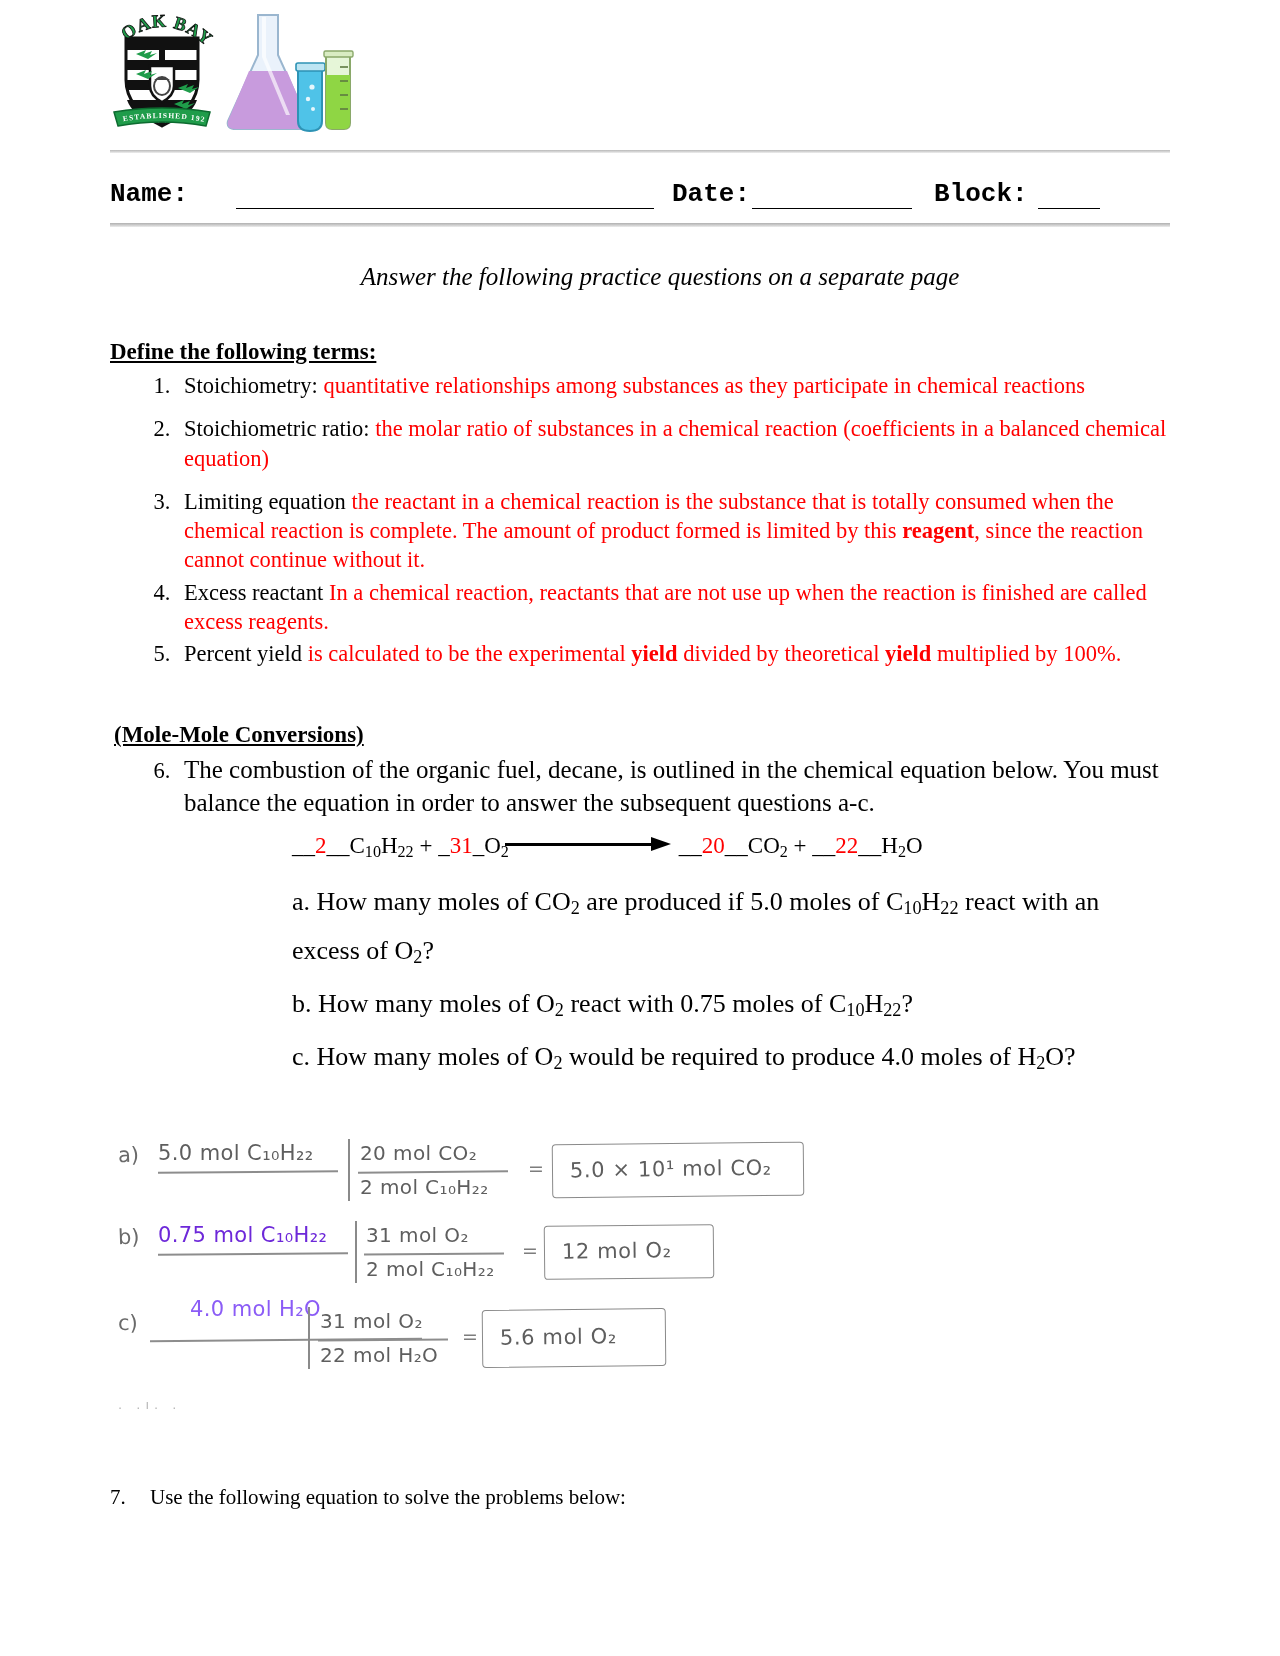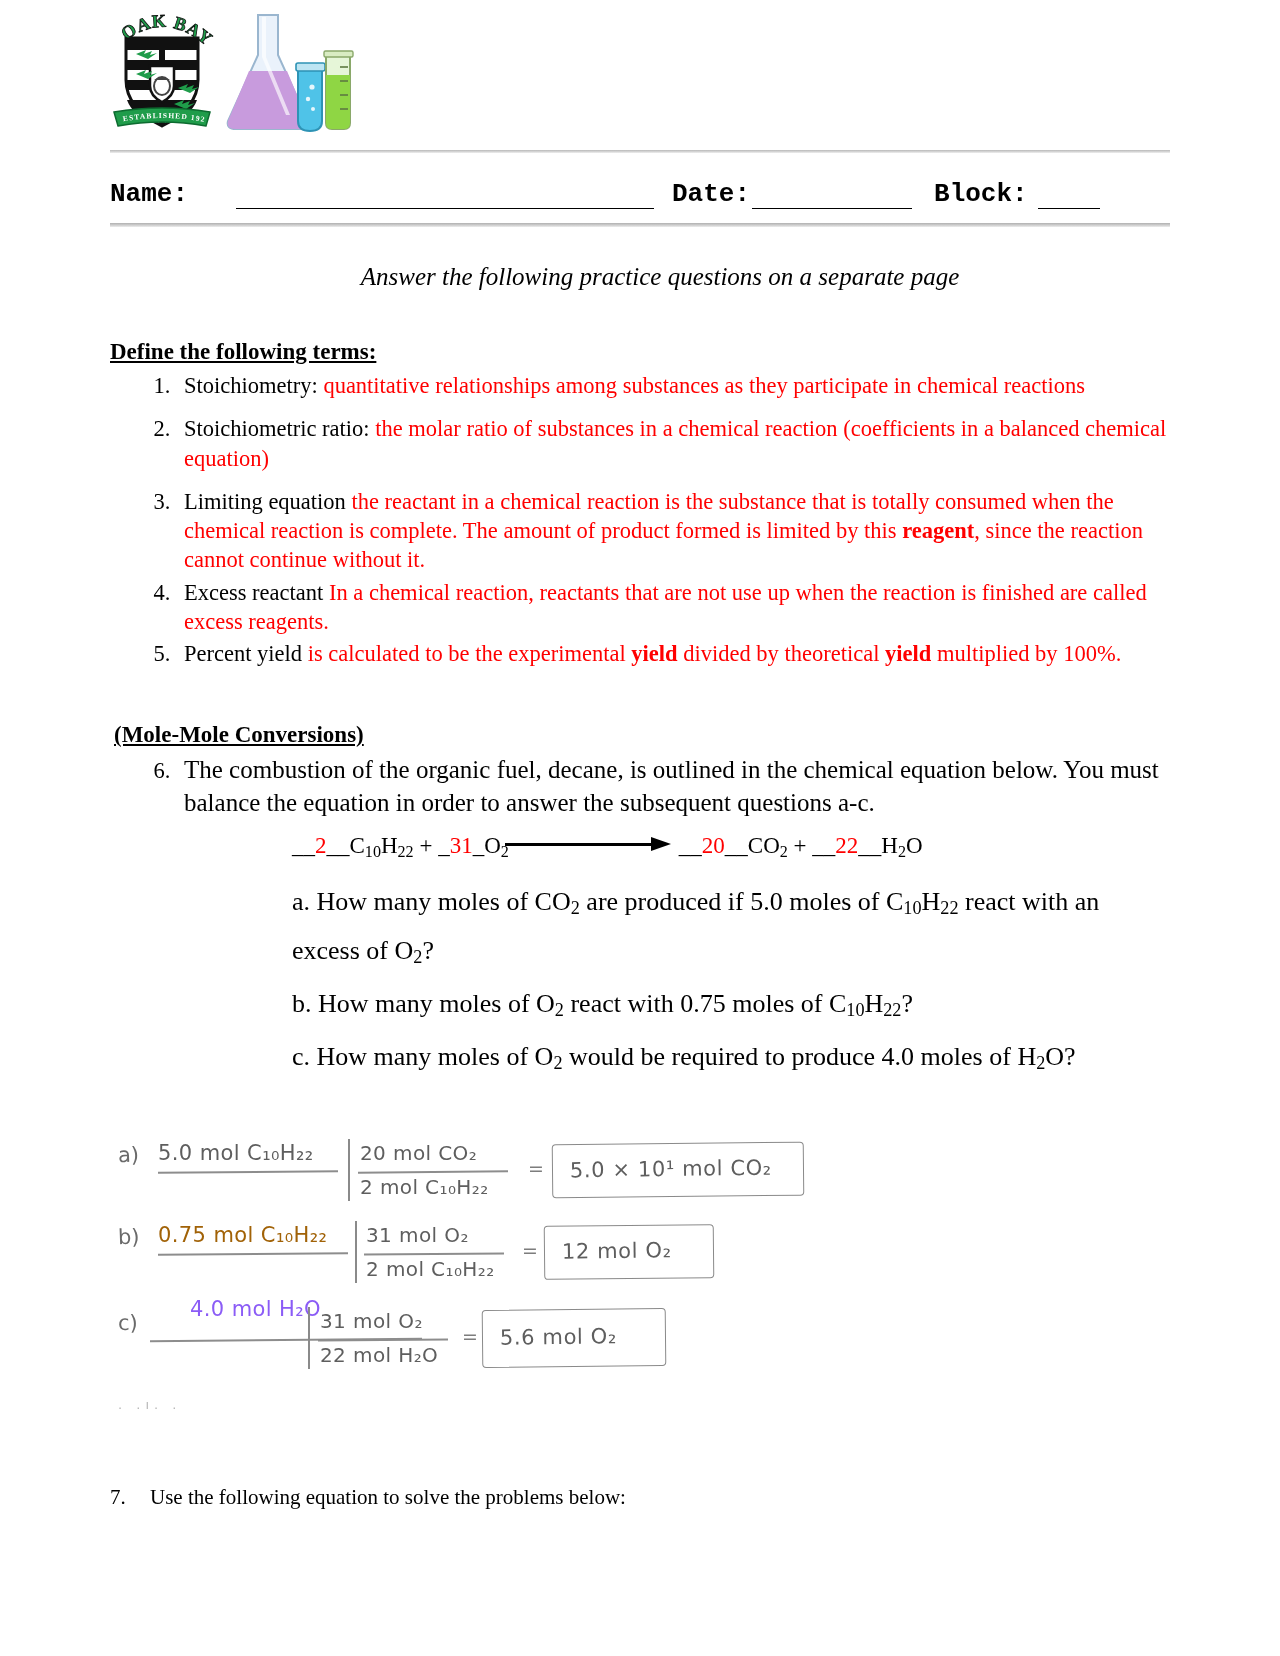--- a/index.html
+++ b/index.html
@@ -392,21 +392,21 @@
         <span class="hw-num" style="left:250px; top:4px; font-size:20px; color:#5e5e5e;">20 mol CO₂</span>
         <span class="hw-bar" style="left:248px; top:34px; width:150px;"></span>
         <span class="hw-num" style="left:250px; top:38px; font-size:20px; color:#5e5e5e;">2 mol C₁₀H₂₂</span>
         <span class="hw-eq" style="left:418px; top:20px;">=</span>
         <span class="hw-box" style="left:442px; top:6px; width:250px; height:52px;"></span>
         <span class="hw-boxtext" style="left:460px; top:20px;">5.0 × 10¹ mol CO₂</span>
       </div>
 
       <div>
         <span class="hw-label" style="top:88px;">b)</span>
-        <span class="hw-num" style="left:48px; top:86px; font-size:21px; color:#a16207;">0.75 mol C₁₀H₂₂</span>
+        <span class="hw-num" style="left:48px; top:86px; font-size:21px; color:#6d28d9;">0.75 mol C₁₀H₂₂</span>
         <span class="hw-bar" style="left:48px; top:116px; width:190px;"></span>
         <span class="hw-vbar" style="left:245px; top:84px; height:62px;"></span>
         <span class="hw-num" style="left:256px; top:86px; font-size:20px; color:#5e5e5e;">31 mol O₂</span>
         <span class="hw-bar" style="left:254px; top:116px; width:140px;"></span>
         <span class="hw-num" style="left:256px; top:120px; font-size:20px; color:#5e5e5e;">2 mol C₁₀H₂₂</span>
         <span class="hw-eq" style="left:412px; top:102px;">=</span>
         <span class="hw-box" style="left:434px; top:88px; width:168px; height:52px;"></span>
         <span class="hw-boxtext" style="left:452px; top:102px;">12 mol O₂</span>
       </div>
 

